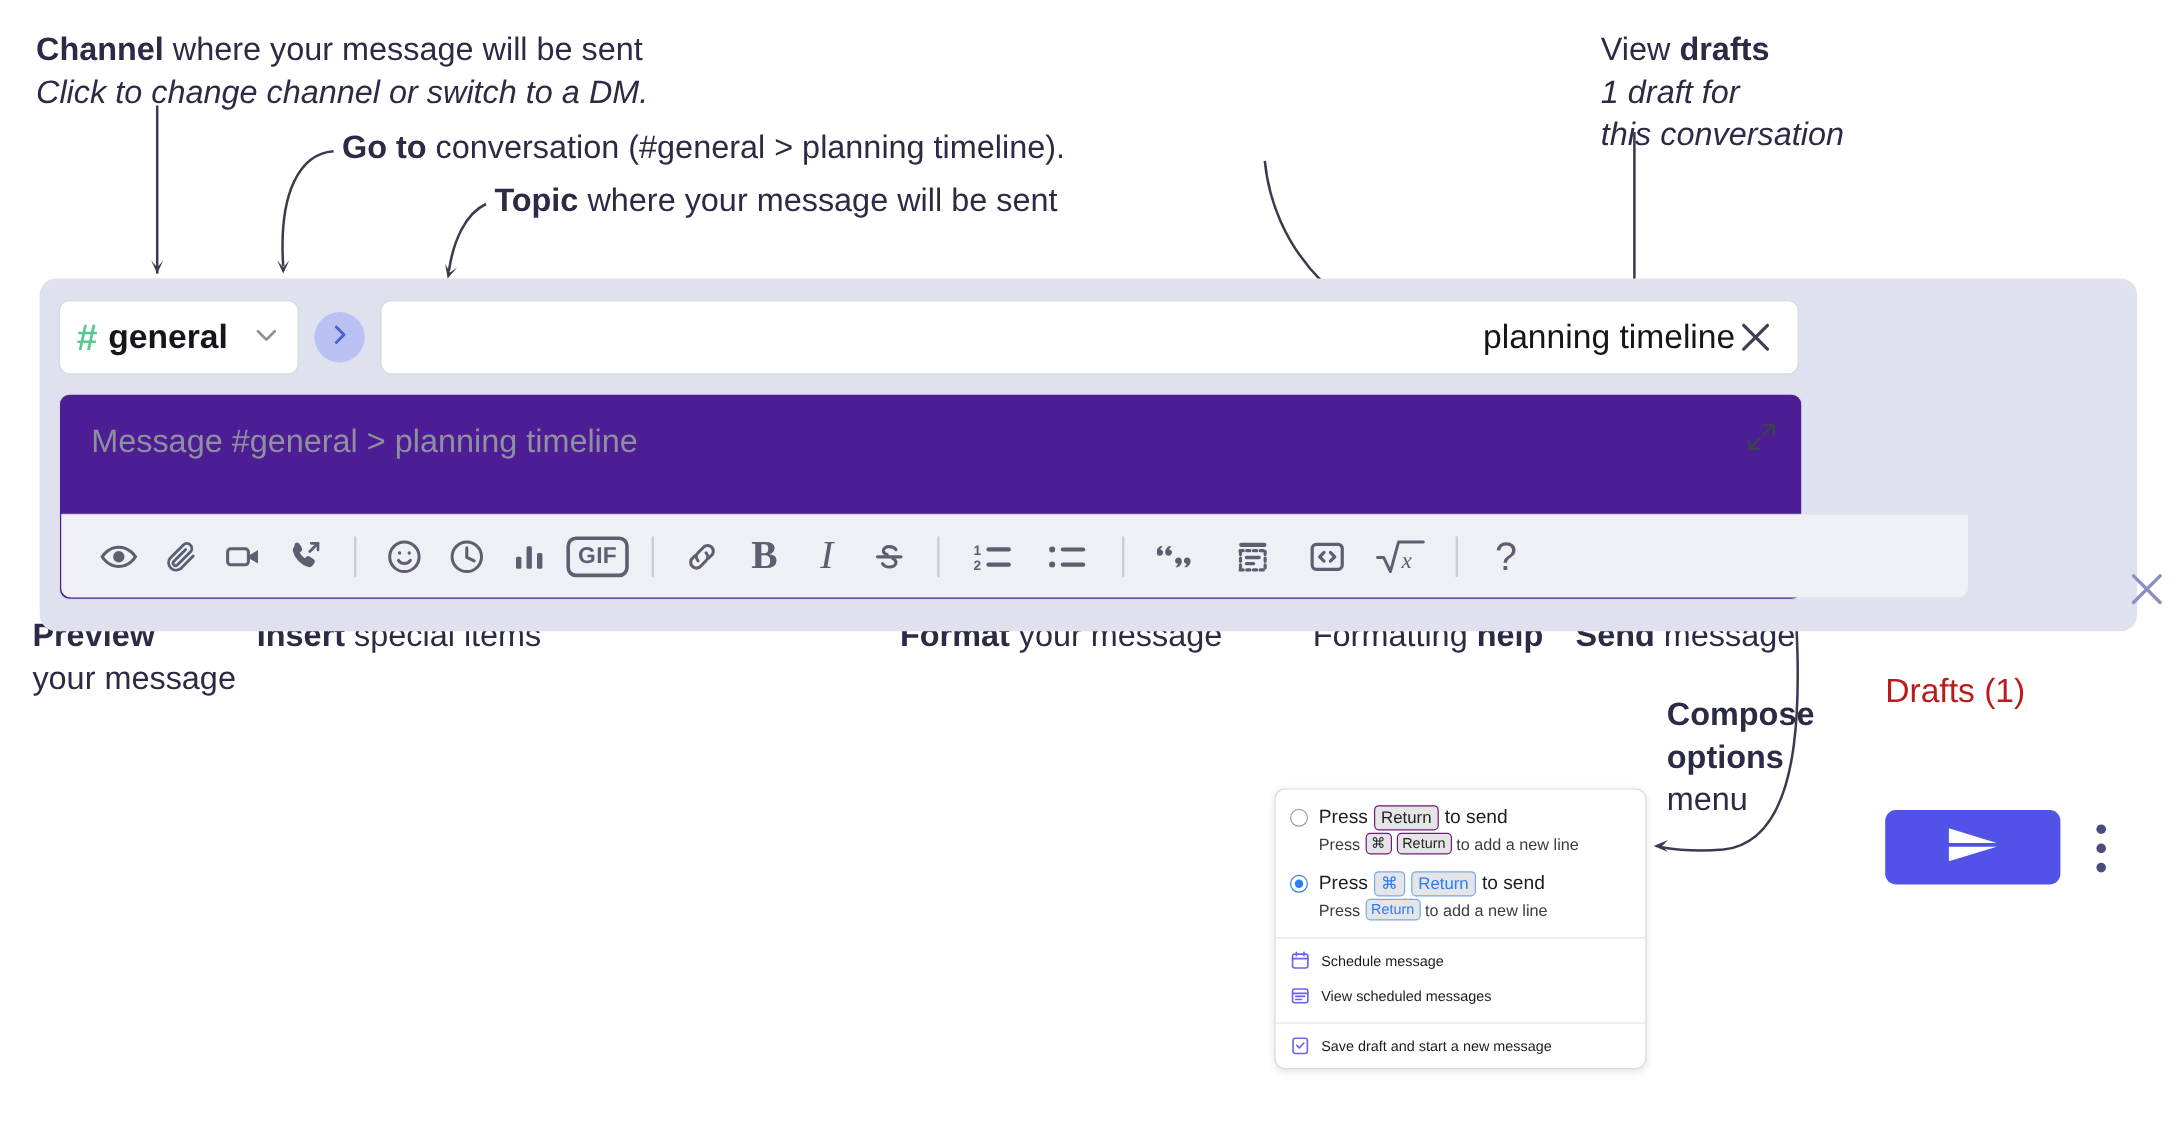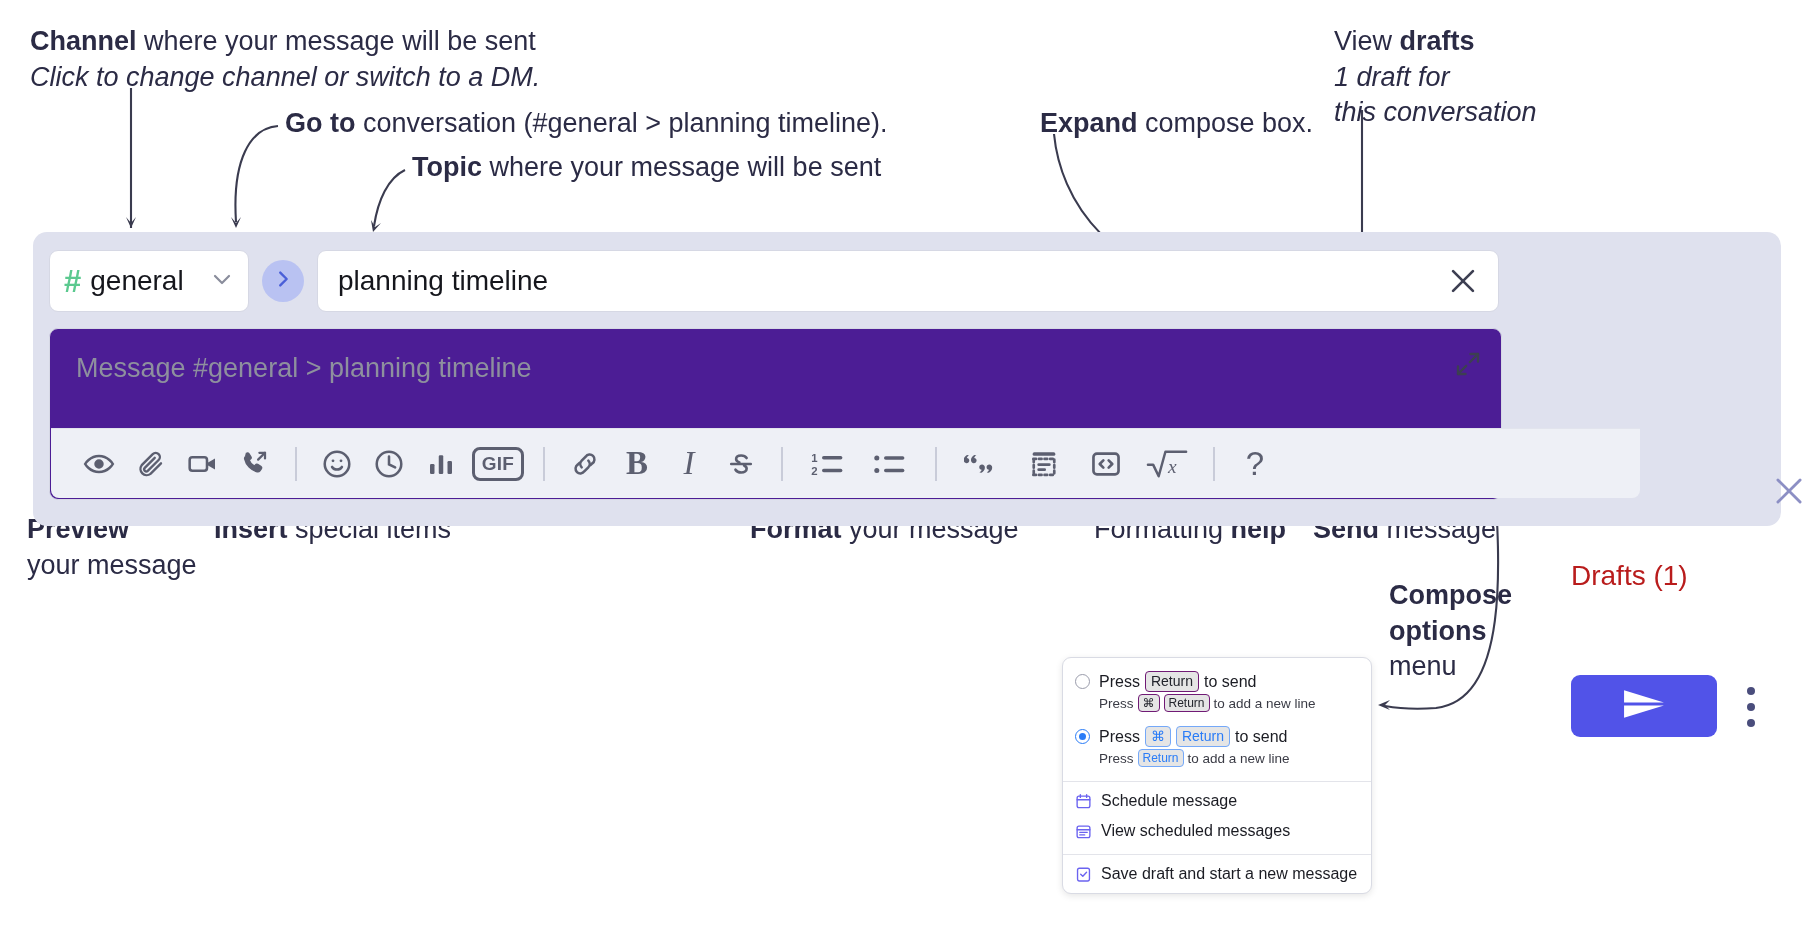--- a/index.html
+++ b/index.html
@@ -44,37 +44,38 @@
   .channel-pill {
     width: 200px; height: 62px;
     background: #ffffff;
     border: 1px solid #d6d8e4;
     border-radius: 9px;
     display: flex; align-items: center;
     padding: 0 14px;
     gap: 9px;
   }
   .hash { color: #5bc98f; font-size: 31px; font-weight: 700; line-height: 1; }
-  .channel-name { color: #15161c; font-size: 28px; }
+  .channel-name { color: #15161c; font-size: 28px; font-weight: bold; }
   .chev { margin-left: auto; color: #8a8d9c; }
 
   .goto-btn {
     width: 42px; height: 42px; border-radius: 50%;
     background: #b9c2f2;
     display: flex; align-items: center; justify-content: center;
     margin: 0 13px;
   }
 
   .topic-field {
     width: 1182px; height: 62px;
     background: #ffffff;
     border: 1px solid #d6d8e4;
     border-radius: 9px;
     display: flex; align-items: center;
     padding: 0 18px 0 20px;
+    text-align: right;
   }
   .topic-text { color: #15161c; font-size: 28px; flex: 1; }
   .topic-clear { color: #3d3f52; display:flex; }
 
   .msg-area {
     position: absolute; left: 16px; top: 96px;
     width: 1453px; height: 172px;
     background: #4c1d95;
     border: 1px solid #d6d8e4;
     border-radius: 9px;
@@ -160,21 +161,21 @@
              padding: 2px 12px 6px 36px; }
   .key {
     display: inline-block; border: 1px solid #701a75; border-radius: 4px;
     padding: 0 5px; font-size: 14px; line-height: 19px; color: #22242c; background: #e5e5e5;
   }
   .key.sm { font-size: 12px; line-height: 16px; padding: 0 4px; }
   .key.blue { border-color: #74a8f8; color: #2a7cf7; }
   .menu-div { height: 1px; background: #e3e4ea; margin: 8px 0 4px 0; }
   .menu-item {
     display: flex; align-items: center; gap: 9px;
-    padding: 6px 12px; font-size: 16px; color: #1b1c23; white-space: nowrap;
+    padding: 6px 12px; font-size: 12px; color: #1b1c23; white-space: nowrap;
   }
   .menu-item .mi-icon { color: #6b63f0; display: flex; flex: none; }
 </style>
 </head>
 <body>
 
 <div id="root">
 
   <div class="anno" style="left:30px; top:24px;">
     <div><b>Channel</b><span> where your message will be sent</span></div>
@@ -182,23 +183,20 @@
   </div>
 
   <div class="anno" style="left:285px; top:106px;">
     <b>Go to</b><span> conversation (#general &gt; planning timeline).</span>
   </div>
 
   <div class="anno" style="left:412px; top:150px;">
     <b>Topic</b><span> where your message will be sent</span>
   </div>
 
-  <div class="anno" style="left:1040px; top:106px;">
-    <b>Expand</b><span> compose box.</span>
-  </div>
 
   <div class="anno" style="left:1334px; top:24px;">
     <div><span>View </span><b>drafts</b></div>
     <div><i>1 draft for</i></div>
     <div><i>this conversation</i></div>
   </div>
 
   <div class="anno" style="left:27px; top:512px;">
     <div><b>Preview</b></div>
     <div><span>your message</span></div>

